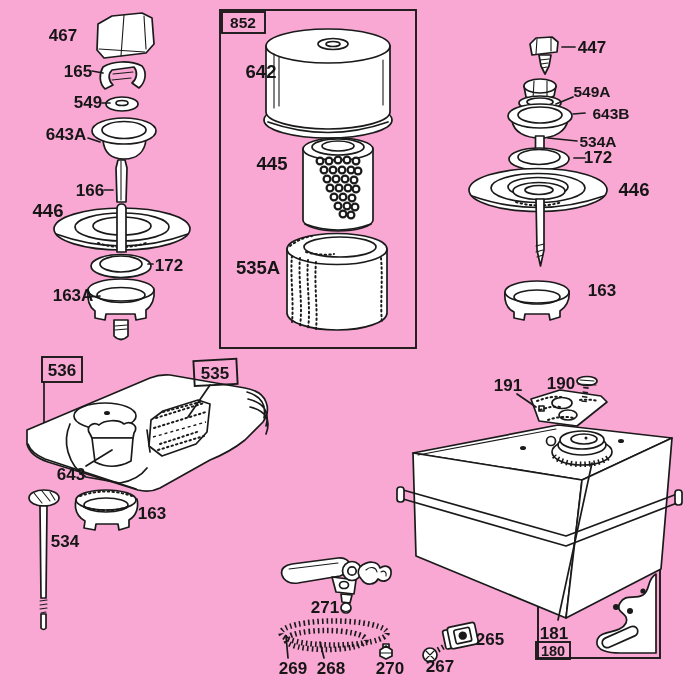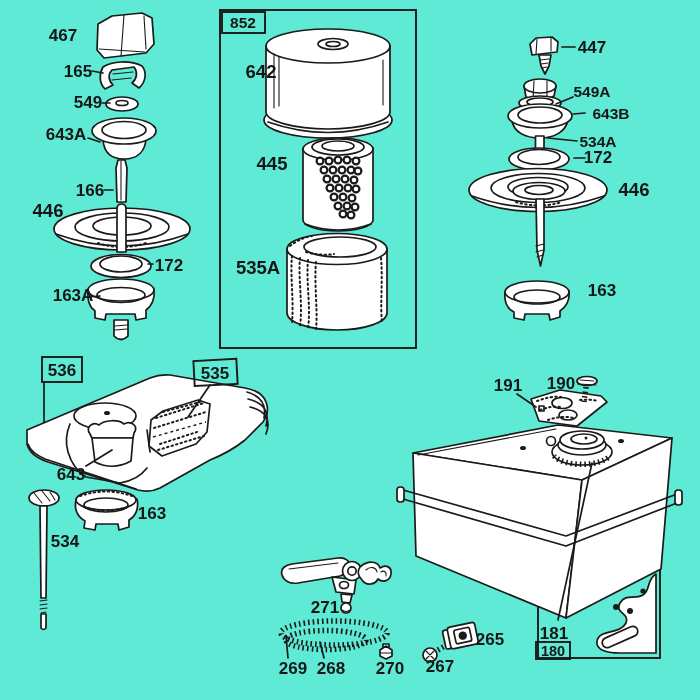--- a/index.html
+++ b/index.html
@@ -1,16 +1,16 @@
 <!DOCTYPE html>
 <html><head>
 <meta charset="utf-8">
 <style>
   html,body{margin:0;padding:0;background:#ffffff}
-  .stage{position:relative;width:700px;height:700px;background:#5eead4;overflow:hidden}
+  .stage{position:relative;width:700px;height:700px;background:#f9a8d4;overflow:hidden}
   svg{display:block}
   .ln{fill:none;stroke:#1a1a1a;stroke-width:1.7;stroke-linecap:round;stroke-linejoin:round}
   .fw{fill:#ffffff;stroke:#1a1a1a;stroke-width:1.7;stroke-linecap:round;stroke-linejoin:round}
   .fb{fill:#1a1a1a;stroke:none}
   .thin{fill:none;stroke:#1a1a1a;stroke-width:1.1;stroke-linecap:round}
   .dots{fill:none;stroke:#1a1a1a;stroke-width:2;stroke-dasharray:1.5 3.2;stroke-linecap:round}
   .dash{fill:none;stroke:#1a1a1a;stroke-width:1.4;stroke-dasharray:3 3}
   .coil{fill:none;stroke:#1a1a1a;stroke-width:5.5;stroke-dasharray:1.6 3;stroke-linecap:butt}
   .box{fill:none;stroke:#1a1a1a;stroke-width:1.9}
   text{font-family:"Liberation Sans","DejaVu Sans",sans-serif;font-weight:700;fill:#161616}

